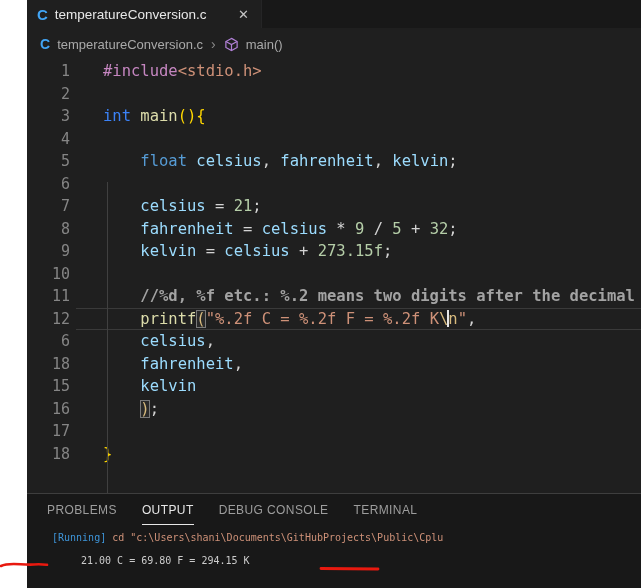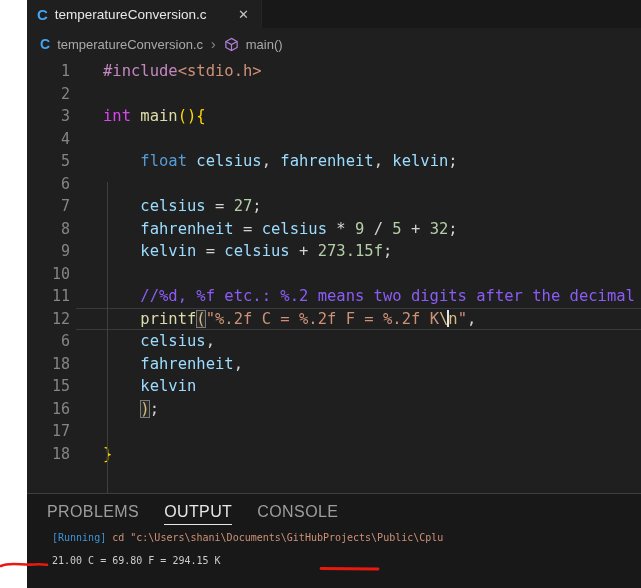--- a/index.html
+++ b/index.html
@@ -59,21 +59,21 @@
     background: #404040;
   }
 
   
   .panel {
     position: absolute; left: 0; right: 0; bottom: 0; height: 95px;
     background: #181818; border-top: 1px solid #3e3e3e;
   }
   .panel-tabs { display: flex; gap: 25px; padding: 9px 0 0 20px; height: 31px; }
   .panel-tab {
-    font-size: 16px; letter-spacing: 0.4px; color: #9d9d9d;
+    font-size: 12px; letter-spacing: 0.4px; color: #9d9d9d;
     padding-bottom: 5px; cursor: pointer; white-space: nowrap;
   }
   .panel-tab.active { color: #e7e7e7; border-bottom: 1px solid #e7e7e7; }
   .output-content {
     padding-left: 25px; padding-top: 2px;
     font-family: "DejaVu Sans Mono", monospace; font-size: 10px;
   }
   .output-line { height: 22.5px; line-height: 22.5px; white-space: pre; overflow: hidden; }
 
   
@@ -106,48 +106,49 @@
       </svg>
     </span>
     <span>main()</span>
   </div>
 
   <div class="code-area">
     <div class="indent-guide"></div>
     <div>
         <div class="code-line"><span class="gutter">1</span><span class="line-content"><span style="color: rgb(197, 134, 192);">#include</span><span style="color: rgb(206, 145, 120);">&lt;stdio.h&gt;</span></span></div>
         <div class="code-line"><span class="gutter">2</span><span class="line-content"></span></div>
-        <div class="code-line"><span class="gutter">3</span><span class="line-content"><span style="color: #d946ef;">int</span><span style="color: rgb(212, 212, 212);"> </span><span style="color: rgb(220, 220, 170); text-align: center;">main</span><span style="color: rgb(255, 215, 0);">(){</span></span></div>
+        <div class="code-line"><span class="gutter">3</span><span class="line-content"><span style="color: #3b82f6;">int</span><span style="color: rgb(212, 212, 212);"> </span><span style="color: rgb(220, 220, 170); text-align: center;">main</span><span style="color: rgb(255, 215, 0);">(){</span></span></div>
         <div class="code-line"><span class="gutter">4</span><span class="line-content"></span></div>
         <div class="code-line"><span class="gutter">5</span><span class="line-content"><span style="color: rgb(212, 212, 212);">    </span><span style="color: rgb(86, 156, 214);">float</span><span style="color: rgb(212, 212, 212);"> </span><span style="color: rgb(156, 220, 254);">celsius</span><span style="color: rgb(212, 212, 212);">, </span><span style="color: rgb(156, 220, 254);">fahrenheit</span><span style="color: rgb(212, 212, 212);">, </span><span style="color: rgb(156, 220, 254);">kelvin</span><span style="color: rgb(212, 212, 212);">;</span></span></div>
         <div class="code-line"><span class="gutter">6</span><span class="line-content"></span></div>
-        <div class="code-line"><span class="gutter">7</span><span class="line-content"><span style="color: rgb(212, 212, 212);">    </span><span style="color: rgb(156, 220, 254);">celsius</span><span style="color: rgb(212, 212, 212);"> = </span><span style="color: rgb(181, 206, 168);">27</span><span style="color: rgb(212, 212, 212);">;</span></span></div>
+        <div class="code-line"><span class="gutter">7</span><span class="line-content"><span style="color: rgb(212, 212, 212);">    </span><span style="color: rgb(156, 220, 254);">celsius</span><span style="color: rgb(212, 212, 212);"> = </span><span style="color: rgb(181, 206, 168);">21</span><span style="color: rgb(212, 212, 212);">;</span></span></div>
         <div class="code-line"><span class="gutter">8</span><span class="line-content"><span style="color: rgb(212, 212, 212);">    </span><span style="color: rgb(156, 220, 254);">fahrenheit</span><span style="color: rgb(212, 212, 212);"> = </span><span style="color: rgb(156, 220, 254);">celsius</span><span style="color: rgb(212, 212, 212);"> * </span><span style="color: rgb(181, 206, 168);">9</span><span style="color: rgb(212, 212, 212);"> / </span><span style="color: rgb(181, 206, 168);">5</span><span style="color: rgb(212, 212, 212);"> + </span><span style="color: rgb(181, 206, 168);">32</span><span style="color: rgb(212, 212, 212);">;</span></span></div>
         <div class="code-line"><span class="gutter">9</span><span class="line-content"><span style="color: rgb(212, 212, 212);">    </span><span style="color: rgb(156, 220, 254);">kelvin</span><span style="color: rgb(212, 212, 212);"> = </span><span style="color: rgb(156, 220, 254);">celsius</span><span style="color: rgb(212, 212, 212);"> + </span><span style="color: rgb(181, 206, 168);">273.15f</span><span style="color: rgb(212, 212, 212);">;</span></span></div>
         <div class="code-line"><span class="gutter">10</span><span class="line-content"></span></div>
-        <div class="code-line"><span class="gutter">11</span><span class="line-content"><span style="color: rgb(212, 212, 212);">    </span><span style="color: #8b5cf6;">//%d, %f etc.: %.2 means two digits after the decimal</span></span></div>
+        <div class="code-line"><span class="gutter">11</span><span class="line-content"><span style="color: rgb(212, 212, 212);">    </span><span style="color: #a3a3a3; font-weight: bold;">//%d, %f etc.: %.2 means two digits after the decimal</span></span></div>
         <div class="code-line current"><span class="gutter">12</span><span class="line-content"><span style="color: rgb(212, 212, 212);">    </span><span style="color: rgb(220, 220, 170);">printf</span><span class="bracket-match" style="color: rgb(215, 186, 125);">(</span><span style="color: rgb(206, 145, 120);">"%.2f C = %.2f F = %.2f K</span><span style="color: rgb(215, 186, 125);">\</span><span class="caret"></span><span style="color: rgb(215, 186, 125);">n</span><span style="color: rgb(206, 145, 120);">"</span><span style="color: rgb(212, 212, 212);">,</span></span></div>
         <div class="code-line"><span class="gutter">6</span><span class="line-content"><span style="color: rgb(212, 212, 212);">    </span><span style="color: rgb(156, 220, 254);">celsius</span><span style="color: rgb(212, 212, 212);">,</span></span></div>
         <div class="code-line"><span class="gutter">18</span><span class="line-content"><span style="color: rgb(212, 212, 212);">    </span><span style="color: rgb(156, 220, 254);">fahrenheit</span><span style="color: rgb(212, 212, 212);">,</span></span></div>
         <div class="code-line"><span class="gutter">15</span><span class="line-content"><span style="color: rgb(212, 212, 212);">    </span><span style="color: rgb(156, 220, 254);">kelvin</span></span></div>
         <div class="code-line"><span class="gutter">16</span><span class="line-content"><span style="color: rgb(212, 212, 212);">    </span><span class="bracket-match" style="color: rgb(215, 186, 125);">)</span><span style="color: rgb(212, 212, 212);">;</span></span></div>
         <div class="code-line"><span class="gutter">17</span><span class="line-content"></span></div>
         <div class="code-line"><span class="gutter">18</span><span class="line-content"><span style="color: rgb(255, 215, 0);">}</span></span></div>
       </div>
   </div>
 
   <div class="panel">
     <div class="panel-tabs">
         <span class="panel-tab">PROBLEMS</span>
         <span class="panel-tab active">OUTPUT</span>
-        <span class="panel-tab">CONSOLE</span>
+        <span class="panel-tab">DEBUG CONSOLE</span>
+        <span class="panel-tab">TERMINAL</span>
       </div>
     <div class="output-content">
         <div class="output-line"><span style="color: rgb(62, 149, 217);">[Running] </span><span style="color: rgb(206, 145, 120);">cd "c:\Users\shani\Documents\GitHubProjects\Public\Cplu</span></div>
-        <div class="output-line"><span style="color: rgb(204, 204, 204);">21.00 C = 69.80 F = 294.15 K</span></div>
+        <div class="output-line"><span style="color: rgb(204, 204, 204); margin-left: 29px;">21.00 C = 69.80 F = 294.15 K</span></div>
       </div>
   </div>
 
 </div>
 
 <svg class="annotation-overlay" viewBox="0 0 641 588">
   <path d="M 1 566 C 10 561.5, 22 565.5, 34 564.5 C 40 564, 44 564.5, 47 564.8" fill="none" stroke="#e8190f" stroke-width="2.6" stroke-linecap="round"></path>
   <path d="M 321 568.5 L 378 569" fill="none" stroke="#e8190f" stroke-width="2.8" stroke-linecap="round"></path>
 </svg>
 

